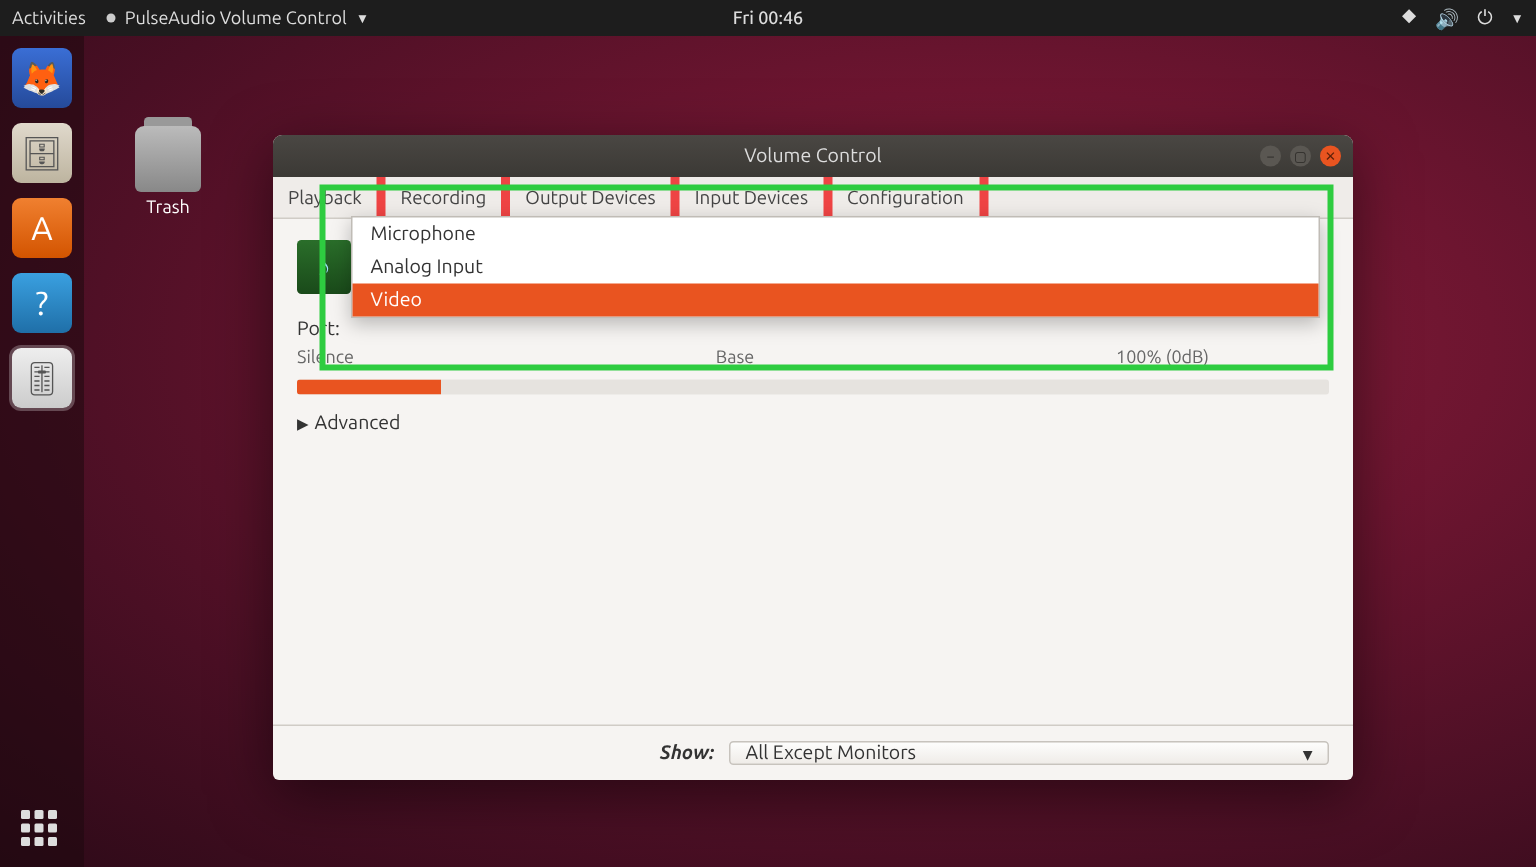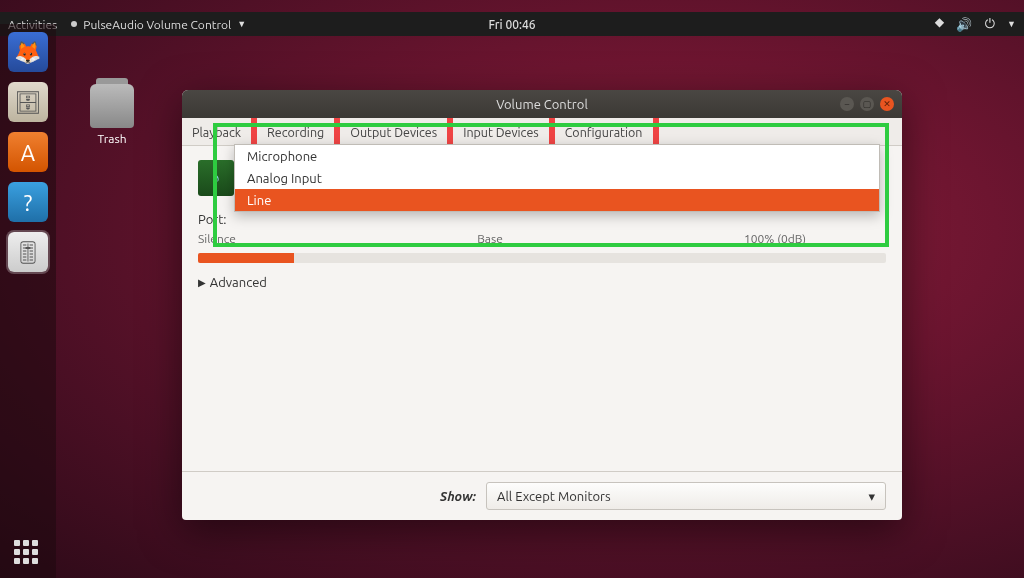--- a/index.html
+++ b/index.html
@@ -1,19 +1,19 @@
 <!DOCTYPE html>
 <html><head>
 <meta charset="utf-8">
 <style>
 * { margin: 0; padding: 0; box-sizing: border-box; font-family: Ubuntu, "Segoe UI", sans-serif; }
 body { width: 1024px; height: 578px; overflow: hidden; background: radial-gradient(ellipse at 65% 40%, #8a1f3a 0%, #6d1530 35%, #4a0f24 70%, #2d0a18 100%); position: relative; }
 
 
-.topbar { position:absolute; top:0; left:0; right:0; height:24px; background:#1d1d1d; color:#ddd; font-size:12px; display:flex; align-items:center; padding:0 8px;margin-top:12px; }
+.topbar { position:absolute; top:0; left:0; right:0; height:24px; background:#1d1d1d; color:#ddd; font-size:12px; display:flex; align-items:center; padding:0 8px; }
 .topbar .center { position:absolute; left:50%; transform:translateX(-50%); font-weight:500; }
 .topbar .right  { margin-left:auto; display:flex; gap:12px; align-items:center; }
 .topbar .app-indicator { display:flex; align-items:center; gap:6px; margin-left:14px; }
 .topbar .dot { width:6px; height:6px; border-radius:50%; background:#ccc; display:inline-block; }
 .topbar .tri { font-size:9px; }
 
 
 .dock { position:absolute; top:24px; left:0; width:56px; bottom:0; background:rgba(30,10,15,0.55); display:flex; flex-direction:column; align-items:center; padding-top:8px; gap:10px; }
 .dock .tile { width:40px; height:40px; border-radius:6px; display:flex; align-items:center; justify-content:center; font-size:22px; color:#fff; }
 .dock .firefox { background:linear-gradient(#3a6ed5,#254a9a); }
@@ -60,21 +60,21 @@
 .vu { margin-top:8px; height:10px; background:#e6e3df; border-radius:2px; overflow:hidden; }
 .vu .fill { height:100%; background:#e95420; width:14%; }
 
 
 .advanced { margin-top:12px; font-size:13px; color:#333; display:flex; align-items:center; gap:4px; cursor:pointer; }
 .advanced .arrow { font-size:10px; }
 
 
 .show-row { border-top:1px solid #d0ccc6; padding:10px 16px; display:flex; align-items:center; gap:10px; font-size:13px; color:#333; }
 .show-row .label { font-weight:600; margin-left:auto;font-style:italic; }
-.show-row .select { flex:0 0 400px; height:28px; border:1px solid #c7c3bd; border-radius:3px; background:linear-gradient(#fdfdfc,#efece8); display:flex; align-items:center; padding:0 10px; justify-content:space-between; cursor:pointer; }
+.show-row .select { flex:0 0 400px; height:16px; border:1px solid #c7c3bd; border-radius:3px; background:linear-gradient(#fdfdfc,#efece8); display:flex; align-items:center; padding:0 10px; justify-content:space-between; cursor:pointer; }
 
 
 .dropdown { position:absolute; background:#fff; border:1px solid #c0bcb6; box-shadow:0 4px 12px rgba(0,0,0,0.25); font-size:13px; color:#333; z-index:20; }
 .dropdown .item { padding:4px 12px; cursor:pointer; }
 .dropdown .item.sel { background:#e95420; color:#fff; }
 
 
 .annot { position:absolute; border:4px solid #2ecc40; pointer-events:none; z-index:30; }
 
 .sys-icon { font-size:13px; }
@@ -171,16 +171,16 @@
     <div class="select">
       <span>All Except Monitors</span>
       <span>▾</span>
     </div>
   </div>
 </div>
 
 <div class="dropdown" id="port-dd" style="left:234px; top:144px; width:646px;">
   <div class="item">Microphone</div>
   <div class="item">Analog Input</div>
-  <div class="item sel">Line</div>
+  <div class="item sel">Video</div>
 </div>
 
 <div class="annot" id="annot" style="left: 213px; top: 123px; width: 676px; height: 124px;"></div>
 
 </body></html>

